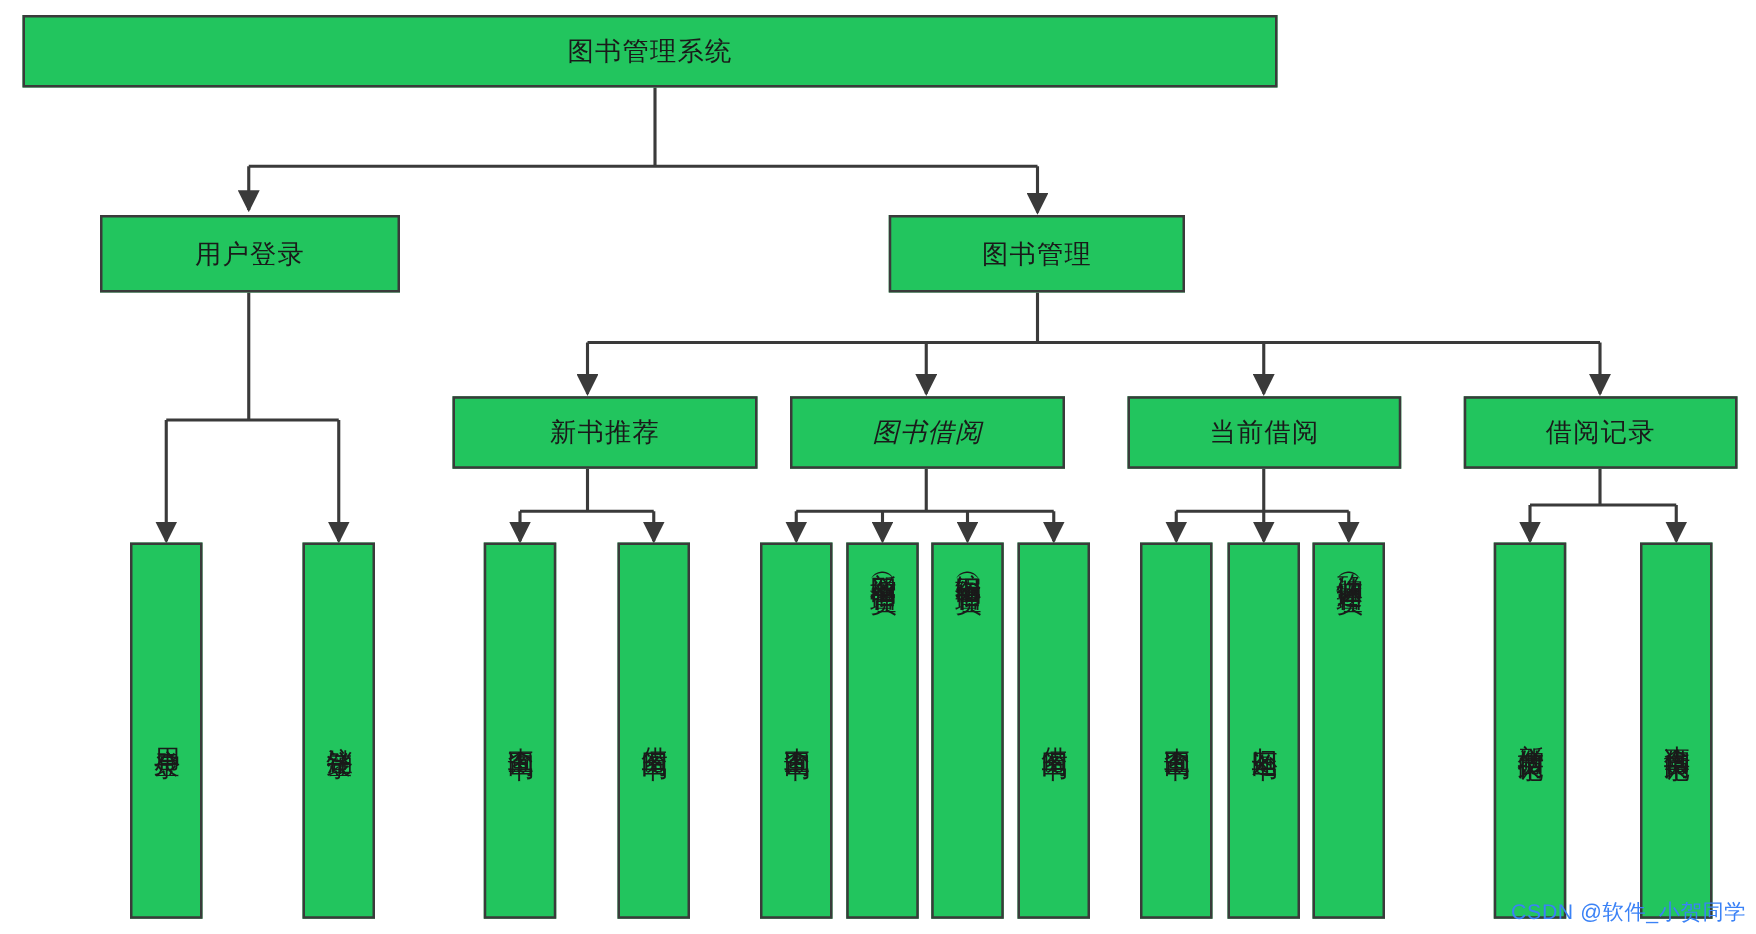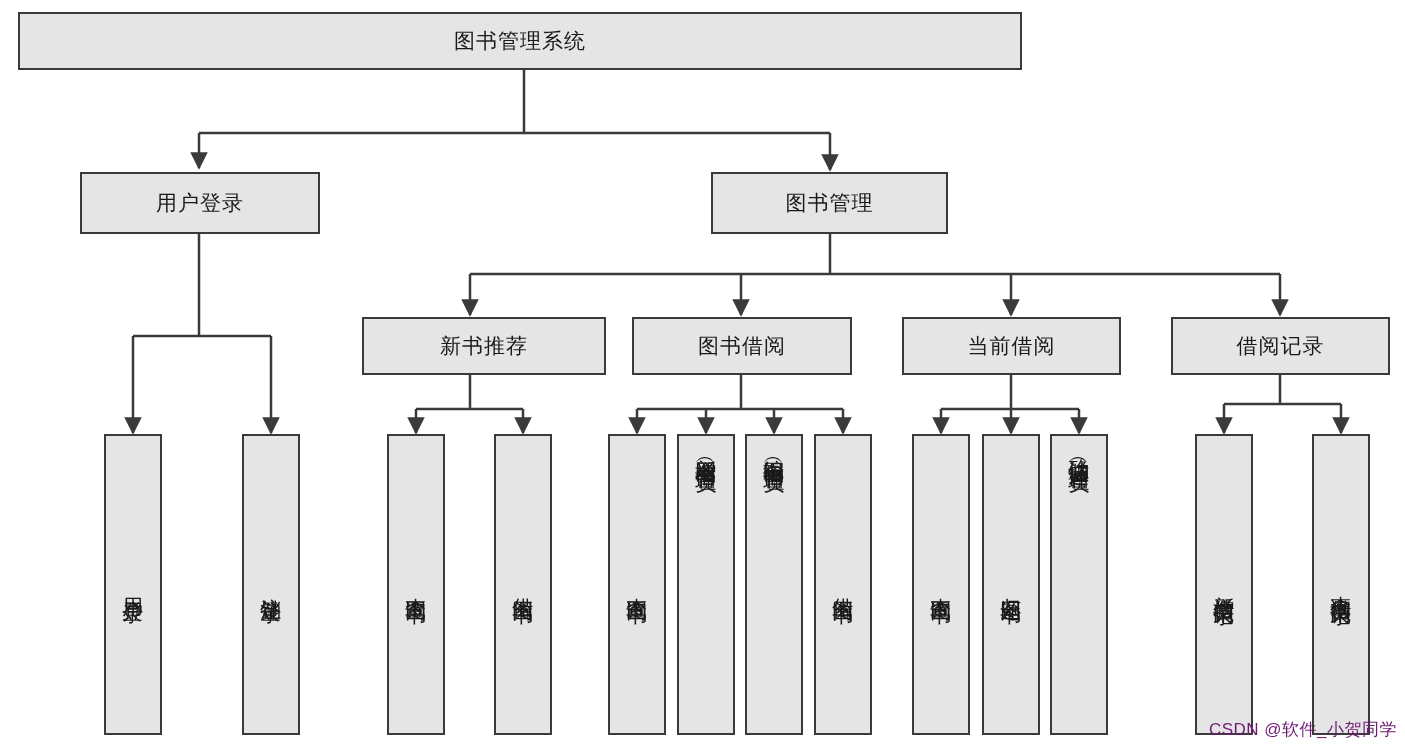--- a/index.html
+++ b/index.html
@@ -21,21 +21,21 @@
     position: absolute;
     left: 0;
     top: 0;
     width: 1405px;
     height: 747px;
     pointer-events: none;
   }
   .node {
     position: absolute;
     box-sizing: border-box;
-    background: #e5e5e5;
+    background: #22c55e;
     border: 2px solid #3a3a3a;
     display: flex;
     align-items: center;
     justify-content: center;
     color: #1a1a1a;
   }
   .node.horiz {
     font-size: 21px;
     letter-spacing: 1px;
   }
@@ -54,21 +54,21 @@
   }
   .node.vert.centered {
     align-items: center;
     padding-top: 0;
   }
   .watermark {
     position: absolute;
     right: 8px;
     bottom: 6px;
     font-size: 17px;
-    color: #701a75;
+    color: #3b82f6;
     letter-spacing: 0.5px;
     white-space: nowrap;
   }
 </style>
 </head>
 <body>
 
 <div id="canvas">
 
   <svg class="edges" viewBox="0 0 1405 747" xmlns="http://www.w3.org/2000/svg">
@@ -128,21 +128,21 @@
   <div class="node horiz" style="left:80px; top:172px; width:240px; height:62px;">
     <span>用户登录</span>
   </div>
   <div class="node horiz" style="left:711px; top:172px; width:237px; height:62px;justify-content:center;">
     <span>图书管理</span>
   </div>
 
   <div class="node horiz" style="left:362px; top:317px; width:244px; height:58px;">
     <span>新书推荐</span>
   </div>
-  <div class="node horiz" style="left:632px; top:317px; width:220px; height:58px;">
+  <div class="node horiz" style="left:632px; top:317px; width:220px; height:58px;font-style:italic;">
     <span>图书借阅</span>
   </div>
   <div class="node horiz" style="left:1171px; top:317px; width:219px; height:58px;">
     <span>借阅记录</span>
   </div>
   <div class="node horiz" style="left:902px; top:317px; width:219px; height:58px;">
     <span>当前借阅</span>
   </div>
 
   <div class="node vert centered" style="left:104px; top:434px; width:58px; height:301px;">

